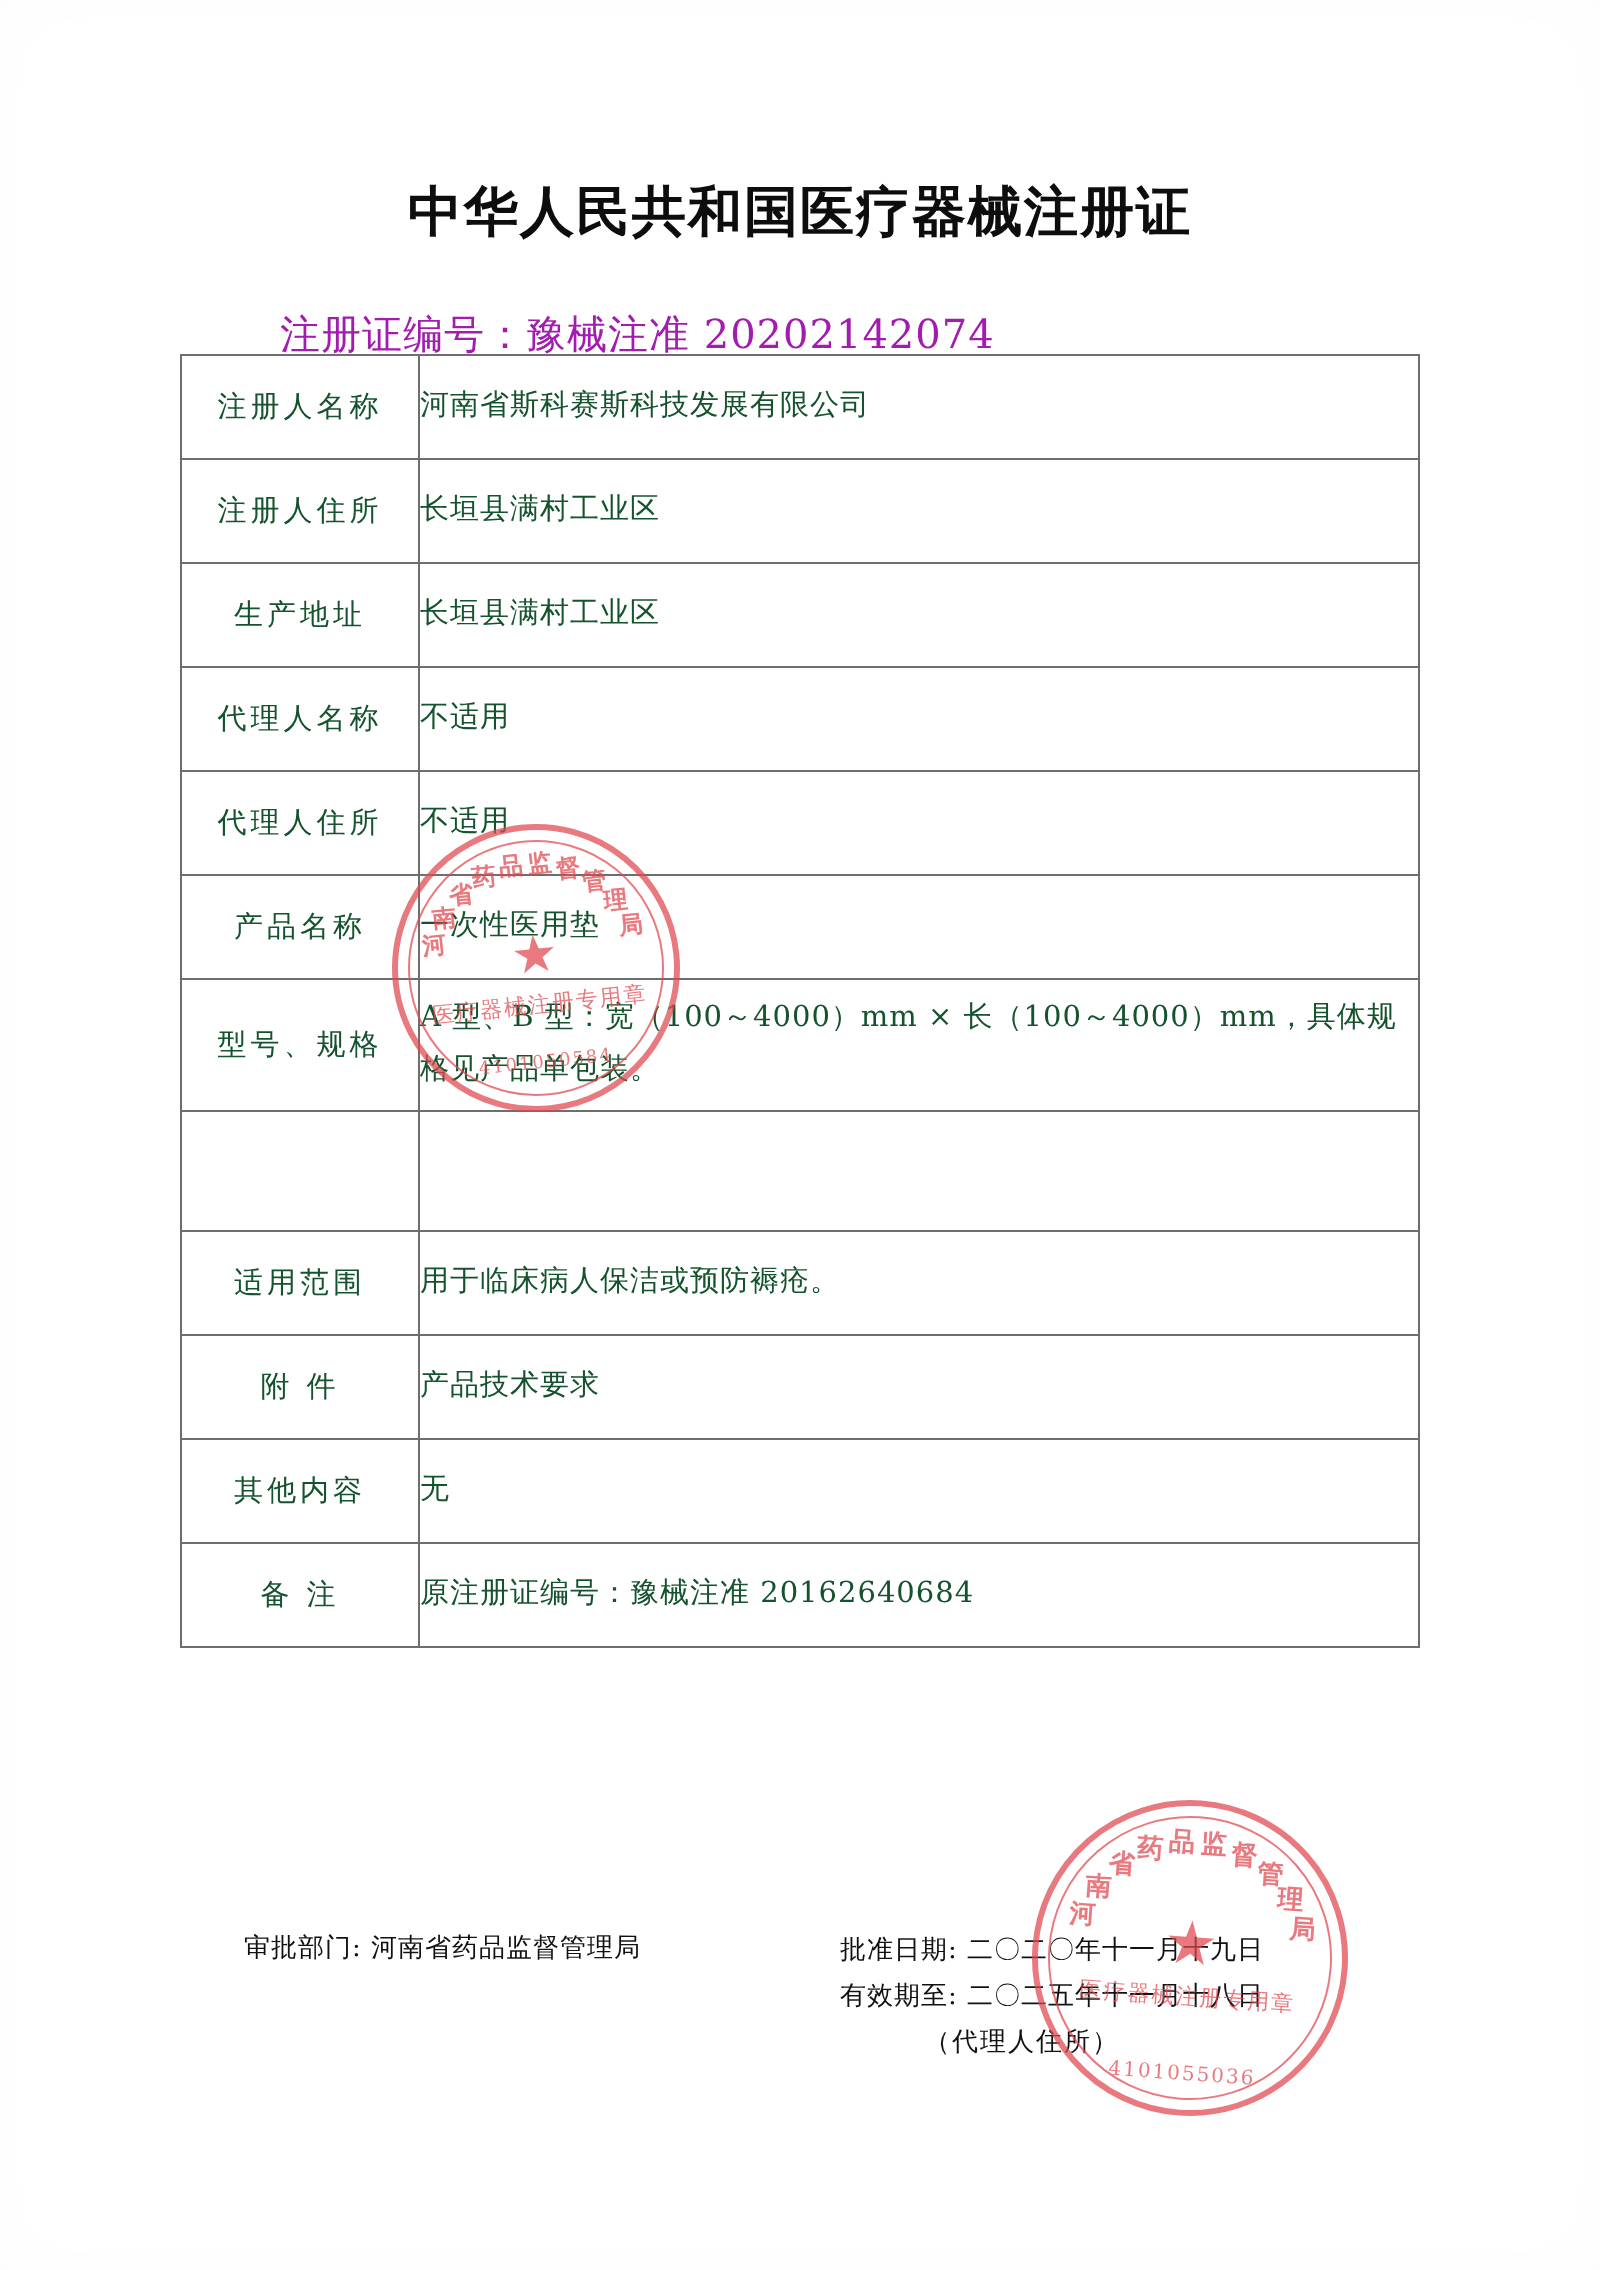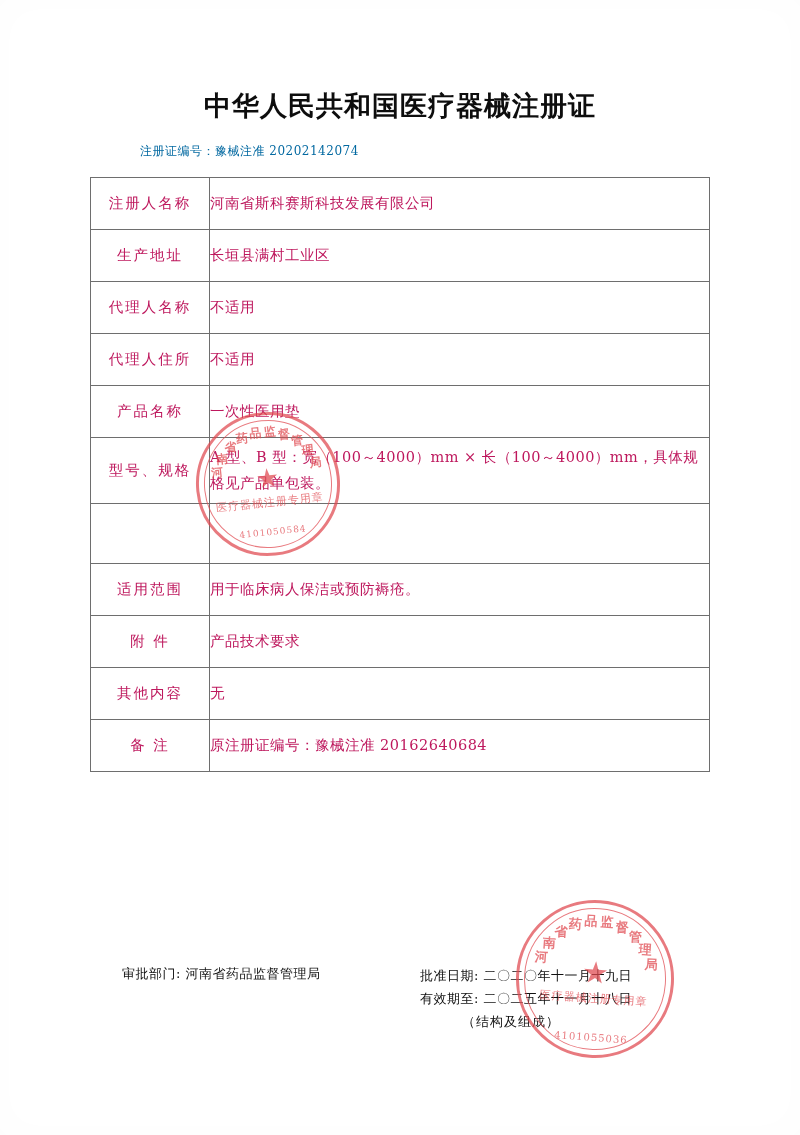--- a/index.html
+++ b/index.html
@@ -28,37 +28,37 @@
     width: 800px;
     text-align: center;
     font-family: "DejaVu Serif", "Liberation Serif", serif;
     font-weight: bold;
     font-size: 27px;
     letter-spacing: 1px;
     color: #0d0d0d;
   }
   .reg-no {
     position: absolute;
-    top: 143px;
+    top: 154px;
     left: 140px;
     font-family: "DejaVu Serif", "Liberation Serif", serif;
-    font-size: 12px;
+    font-size: 20px;
     letter-spacing: 0.5px;
-    color: #0369a1;
+    color: #a21caf;
   }
   table.cert {
     position: absolute;
     top: 177px;
     left: 90px;
     width: 620px;
     border-collapse: collapse;
     table-layout: fixed;
     font-family: "DejaVu Serif", "Liberation Serif", serif;
     font-size: 14.5px;
-    color: #be185d;
+    color: #14532d;
   }
   table.cert td {
     border: 1px solid #6e6e6e;
     padding: 0;
     vertical-align: middle;
   }
   td.label {
     width: 118px;
     text-align: center;
     padding: 6px 4px;
@@ -198,20 +198,24 @@
 
   <div class="reg-no">
     <span>注册证编号：</span><span class="mono-num">豫械注准 20202142074</span>
   </div>
 
   <table class="cert">
     <tbody>
         <tr class="r-h1">
       <td class="label">注册人名称</td>
       <td class="value">河南省斯科赛斯科技发展有限公司</td>
+    </tr>
+    <tr class="r-h1">
+      <td class="label">注册人住所</td>
+      <td class="value">长垣县满村工业区</td>
     </tr>
     <tr class="r-h1">
       <td class="label">生产地址</td>
       <td class="value">长垣县满村工业区</td>
     </tr>
     <tr class="r-h1">
       <td class="label">代理人名称</td>
       <td class="value">不适用</td>
     </tr>
     <tr class="r-h1">
@@ -253,21 +257,21 @@
     <div class="dept">审批部门: 河南省药品监督管理局</div>
     <div class="dates">
       <div>
         <span>批准日期:</span>
         <span>二〇二〇年十一月十九日</span>
       </div>
       <div>
         <span>有效期至:</span>
         <span>二〇二五年十一月十八日</span>
       </div>
-      <div class="seal-note">（结构及组成）</div>
+      <div class="seal-note">（代理人住所）</div>
     </div>
   </div>
 
   <div class="seal" id="seal-top">
     <div class="ring-inner"></div>
     <div class="arc-text">
         <span style="font-size: 12px; transform: rotate(-72deg) translate(0px, -52px) rotate(72deg) translate(-50%, -50%);">河</span>
         <span style="font-size: 12px; transform: rotate(-56deg) translate(0px, -52px) rotate(56deg) translate(-50%, -50%);">南</span>
         <span style="font-size: 12px; transform: rotate(-40deg) translate(0px, -52px) rotate(40deg) translate(-50%, -50%);">省</span>
         <span style="font-size: 12px; transform: rotate(-24deg) translate(0px, -52px) rotate(24deg) translate(-50%, -50%);">药</span>

